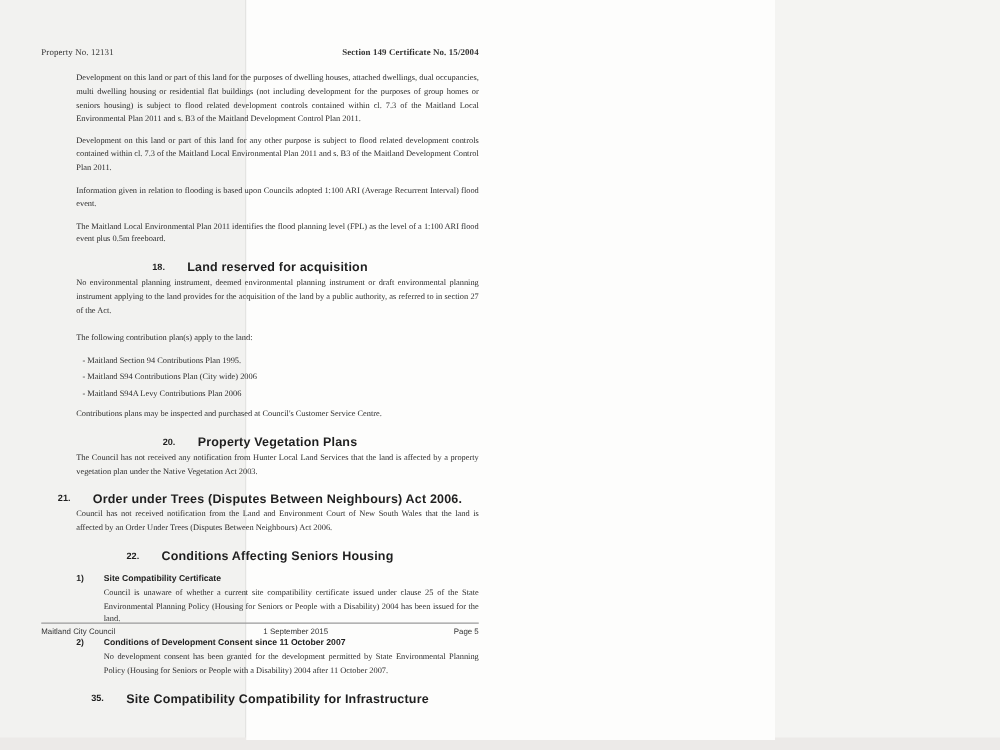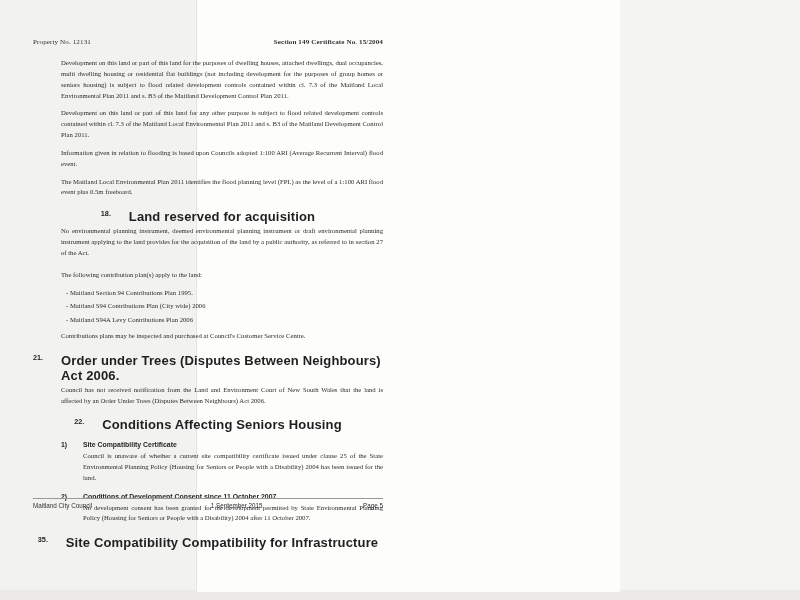--- a/index.html
+++ b/index.html
@@ -80,21 +80,21 @@
   .sec-num {
     width: 28px;
     flex: 0 0 28px;
     font-family: "Liberation Sans", sans-serif;
     font-size: 7.3px;
     font-weight: bold;
     color: #1f1f1f;
   }
   .sec-title {
     font-family: "Liberation Sans", sans-serif;
-    font-size: 13px;
+    font-size: 10px;
     font-weight: bold;
     color: #1f1f1f;
     letter-spacing: 0.15px;
   }
   .sec-block { margin-top: 11px; }
 
   .list-item {
     font-size: 6.7px;
     line-height: 1.6;
     margin: 0 0 3px 0;
@@ -186,20 +186,27 @@
     </div>
 
     <div class="sec-block">
       <p class="body-para">The following contribution plan(s) apply to the land:</p>
       <p class="list-item">- Maitland Section 94 Contributions Plan 1995.</p>
       <p class="list-item">- Maitland S94 Contributions Plan (City wide) 2006</p>
       <p class="list-item">- Maitland S94A Levy Contributions Plan 2006</p>
       <p class="body-para" style="margin-top:5px;">Contributions plans may be inspected and purchased at Council's Customer Service Centre.</p>
     </div>
 
+    <div class="sec-block">
+      <div class="sec">
+        <span class="sec-num">20.</span>
+        <span class="sec-title">Property Vegetation Plans</span>
+      </div>
+      <p class="body-para">The Council has not received any notification from Hunter Local Land Services that the land is affected by a property vegetation plan under the Native Vegetation Act 2003.</p>
+    </div>
 
     <div class="sec-block">
       <div class="sec">
         <span class="sec-num">21.</span>
         <span class="sec-title">Order under Trees (Disputes Between Neighbours) Act 2006.</span>
       </div>
       <p class="body-para">Council has not received notification from the Land and Environment Court of New South Wales that the land is affected by an Order Under Trees (Disputes Between Neighbours) Act 2006.</p>
     </div>
 
     <div class="sec-block">

